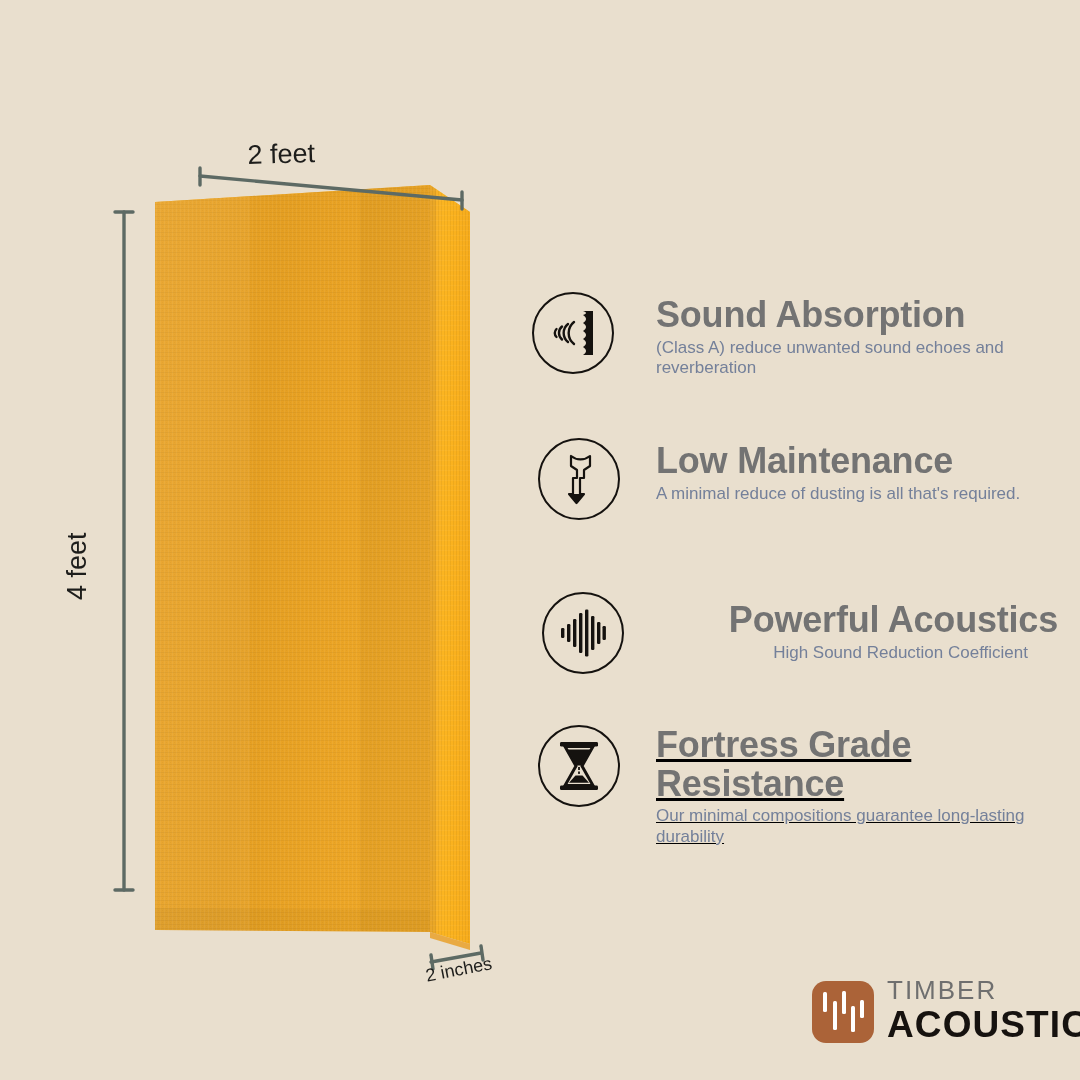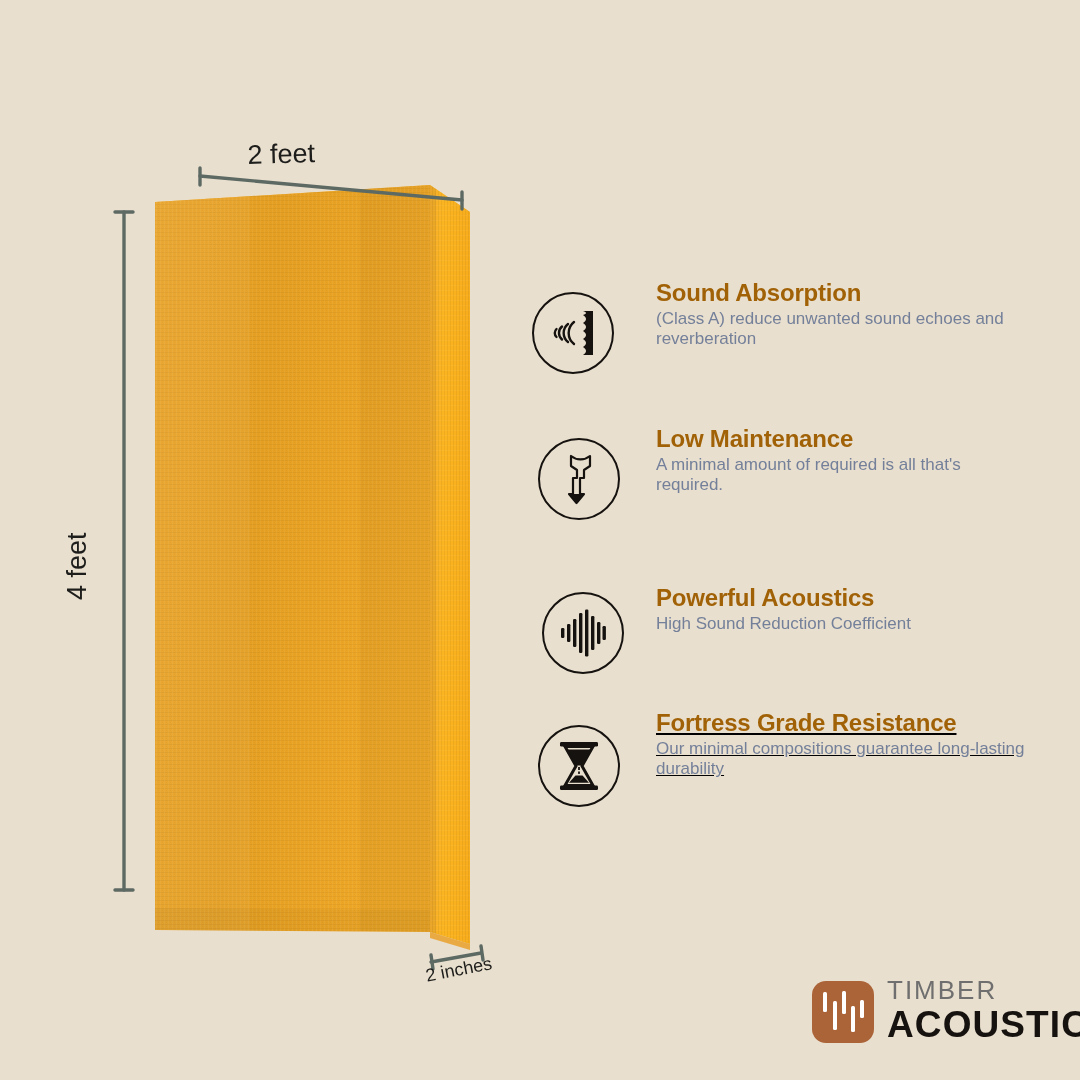--- a/index.html
+++ b/index.html
@@ -73,21 +73,21 @@
   }
   .feature-row {
     position: absolute;
     left: 0;
     width: 530px;
     display: flex;
     align-items: flex-start;
   }
   #feature-row-0 { top: 0px; }
   #feature-row-1 { top: 146px; justify-content: center; }
-  #feature-row-2 { top: 305px; }
+  #feature-row-2 { top: 305px; text-align: right; }
   #feature-row-3 { top: 430px; }
 
   .feature-icon {
     flex: 0 0 auto;
     width: 84px;
     height: 84px;
     position: relative;
   }
   #feature-row-0 .feature-icon { margin-top: 11px; margin-left: 3px; }
   #feature-row-1 .feature-icon { margin-top: 11px; margin-left: 9px; }
@@ -97,26 +97,26 @@
   .feature-text {
     flex: 1 1 auto;
     padding-left: 43px;
   }
   #feature-row-0 .feature-text { padding-left: 41px; }
   #feature-row-1 .feature-text { padding-left: 35px; }
   #feature-row-2 .feature-text { padding-left: 31px; }
   #feature-row-3 .feature-text { padding-left: 35px; text-decoration: underline; }
 
   .feature-title {
-    font-size: 24px;
+    font-size: 36px;
     font-weight: bold;
-    color: #a16207;
+    color: #737373;
     line-height: 1.07;
     letter-spacing: -0.2px;
-    margin: 0 0 3px 0;
+    margin: 16px 0 3px 0;
   }
   .feature-desc {
     font-size: 17px;
     color: #74809a;
     line-height: 1.22;
     margin: 0;
     max-width: 372px;
   }
 
   
@@ -292,21 +292,21 @@
 
           <path d="M34 19 L34 29 L40 33 L40 41
                    L36 41 L36 57 L32 57 L39.5 66 L47 57 L43 57 L43 41
                    L47 41 L47 33 L53 29 L53 19
                    A15 15 0 0 1 34 19 Z" fill="none" stroke="#15120f" stroke-width="2.2" stroke-linejoin="round"></path>
           <path d="M36 57 L32 57 L39.5 66 L47 57 L43 57 Z" fill="#15120f"></path>
         </svg>
       </div>
       <div class="feature-text">
         <p class="feature-title">Low Maintenance</p>
-        <p class="feature-desc">A minimal amount of required is all that's required.</p>
+        <p class="feature-desc">A minimal reduce of dusting is all that's required.</p>
       </div>
     </div>
 
     <div class="feature-row" id="feature-row-2">
       <div class="feature-icon">
         <svg width="84" height="84" viewBox="0 0 84 84">
           <circle cx="42" cy="42" r="40" fill="none" stroke="#15120f" stroke-width="2"></circle>
           <g fill="#15120f">
             <rect x="20" y="37" width="3.4" height="10" rx="1.2"></rect>
             <rect x="26" y="33" width="3.4" height="18" rx="1.2"></rect>

